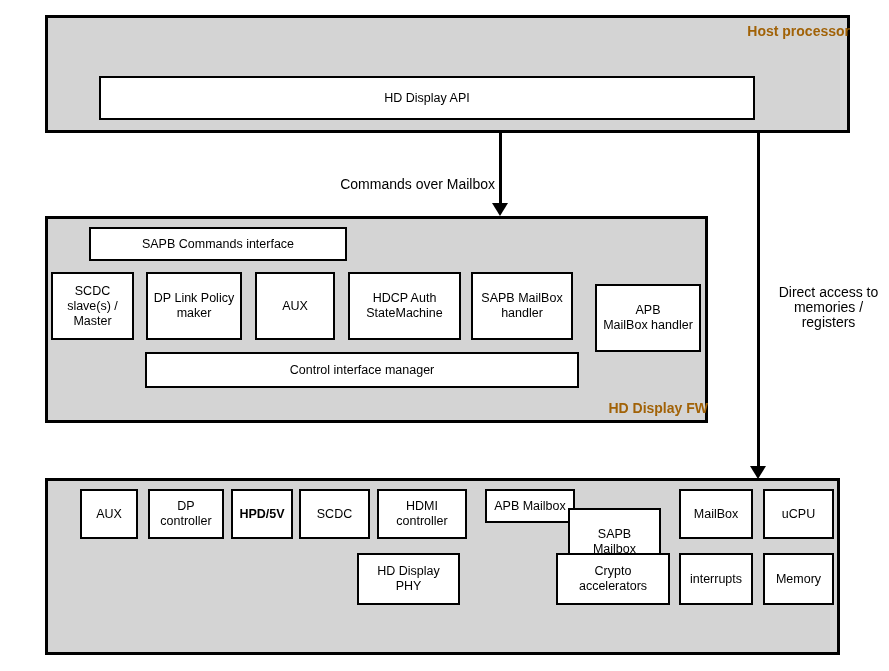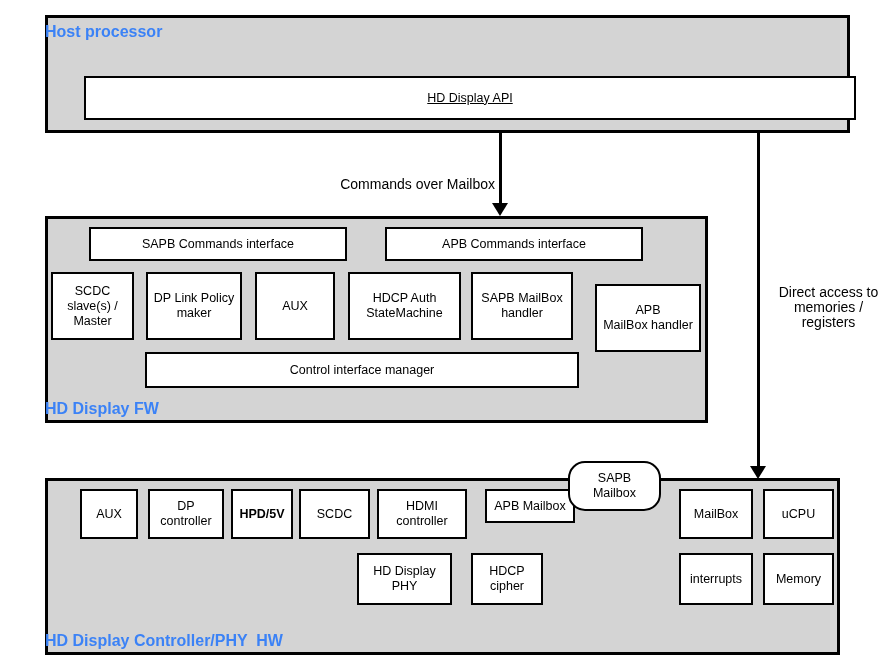--- a/index.html
+++ b/index.html
@@ -36,24 +36,24 @@
     justify-content: center;
     text-align: center;
     font-size: 12.5px;
     line-height: 15px;
     color: #000000;
     white-space: pre-line;
     padding: 1px 2px;
   }
   .container-label {
     position: absolute;
-    text-align: left;
-    font-size: 16px;
+    text-align: right;
+    font-size: 14px;
     font-weight: bold;
-    color: #3b82f6;
+    color: #a16207;
     white-space: pre;
   }
   .edge-label {
     position: absolute;
     text-align: center;
     font-size: 14px;
     line-height: 15px;
     color: #000000;
     white-space: pre-line;
   }
@@ -72,35 +72,34 @@
   }
 </style>
 </head>
 <body>
 
 <div id="canvas">
 
   <div class="container" style="left:45px; top:15px; width:805px; height:118px;">
   </div>
   <div class="container-label" style="left:45px; top:23px; width:805px;">Host processor</div>
-  <div class="node" style="left:84px; top:76px; width:772px; height:44px;text-decoration:underline;">HD Display API</div>
+  <div class="node" style="left:99px; top:76px; width:656px; height:44px;">HD Display API</div>
 
   <div class="vline" style="left:499px; top:133px; height:72px;"></div>
   <div class="arrowhead" style="left:492px; top:203px;"></div>
   <div class="edge-label" style="left:330px; top:177px; width:165px; text-align:right;">Commands over Mailbox</div>
 
   <div class="vline" style="left:757px; top:133px; height:337px;"></div>
   <div class="arrowhead" style="left:750px; top:466px;"></div>
   <div class="edge-label" style="left:768px; top:285px; width:121px;text-align:center;">Direct access to
 memories / registers</div>
 
   <div class="container" style="left:45px; top:216px; width:663px; height:207px;">
   </div>
   <div class="node" style="left:89px; top:227px; width:258px; height:34px;">SAPB Commands interface</div>
-  <div class="node" style="left:385px; top:227px; width:258px; height:34px;">APB Commands interface</div>
 
   <div class="node" style="left:51px; top:272px; width:83px; height:68px;">SCDC
 slave(s) /
 Master</div>
   <div class="node" style="left:146px; top:272px; width:96px; height:68px;">DP Link Policy
 maker</div>
   <div class="node" style="left:255px; top:272px; width:80px; height:68px;">AUX</div>
   <div class="node" style="left:348px; top:272px; width:113px; height:68px;">HDCP Auth
 StateMachine</div>
   <div class="node" style="left:471px; top:272px; width:102px; height:68px;">SAPB MailBox
@@ -115,27 +114,26 @@
   </div>
 
   <div class="node" style="left:80px; top:489px; width:58px; height:50px;">AUX</div>
   <div class="node" style="left:148px; top:489px; width:76px; height:50px;">DP
 controller</div>
   <div class="node" style="left:231px; top:489px; width:62px; height:50px;font-weight:bold;">HPD/5V</div>
   <div class="node" style="left:299px; top:489px; width:71px; height:50px;">SCDC</div>
   <div class="node" style="left:377px; top:489px; width:90px; height:50px;">HDMI
 controller</div>
   <div class="node" style="left:472px; top:489px; width:90px; height:34px;margin-left:13px;">APB Mailbox</div>
-  <div class="node" style="left:568px; top:461px; width:93px; height:50px;border-radius:17px;">SAPB
+  <div class="node" style="left:568px; top:508px; width:93px; height:68px;">SAPB
 Mailbox</div>
   <div class="node" style="left:679px; top:489px; width:74px; height:50px;">MailBox</div>
   <div class="node" style="left:763px; top:489px; width:71px; height:50px;">uCPU</div>
 
-  <div class="node" style="left:357px; top:553px; width:95px; height:52px;">HD Display
+  <div class="node" style="left:357px; top:553px; width:103px; height:52px;">HD Display
 PHY</div>
-  <div class="node" style="left:471px; top:553px; width:72px; height:52px;">HDCP
-cipher</div>
+  <div class="node" style="left:556px; top:553px; width:114px; height:52px;">Crypto
+accelerators</div>
   <div class="node" style="left:679px; top:553px; width:74px; height:52px;">interrupts</div>
   <div class="node" style="left:763px; top:553px; width:71px; height:52px;">Memory</div>
 
-  <div class="container-label" style="left:45px; top:632px; width:795px;">HD Display Controller/PHY  HW</div>
 
 </div>
 
 </body></html>

